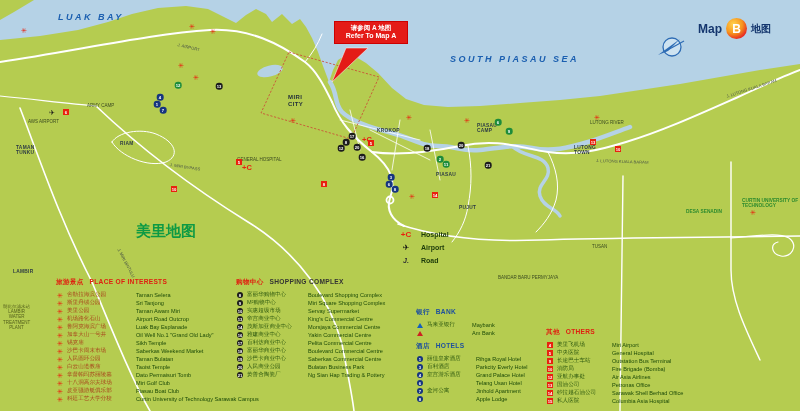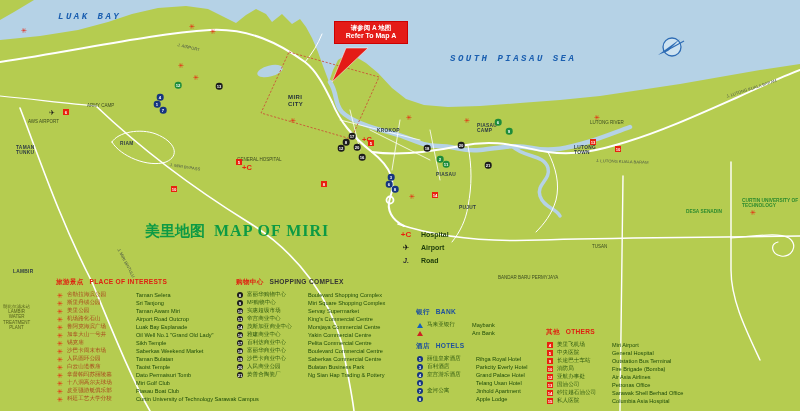--- a/index.html
+++ b/index.html
@@ -3,42 +3,42 @@
 <meta charset="utf-8">
 <style>
   html,body{margin:0;padding:0;background:#e8e8e8;}
   #stage{position:relative;width:800px;height:411px;overflow:hidden;
          font-family:"Liberation Sans","DejaVu Sans",sans-serif;background:#b5d2e6;}
   #map-svg{position:absolute;left:0;top:0;}
   .layer{position:absolute;left:0;top:0;width:800px;height:411px;pointer-events:none;}
 
   
   .map-label{position:absolute;white-space:pre-line;line-height:1.1;transform-origin:0 0;}
-  .sea{font-size:9px;font-weight:bold;font-style:italic;color:#1b5fb0;letter-spacing:2.5px;font-family:Liberation Mono, monospace;}
+  .sea{font-size:9px;font-weight:bold;font-style:italic;color:#1b5fb0;letter-spacing:2.5px;}
   .town{font-size:6px;font-weight:bold;color:#23303a;letter-spacing:.4px;}
   .town-sm{font-size:4.8px;font-weight:bold;color:#2c3a44;letter-spacing:.3px;}
   .town-green{font-size:4.8px;font-weight:bold;color:#2e8b2e;}
   .tiny{font-size:4.5px;color:#3a4a20;}
   .road-lbl{font-size:4.2px;color:#4a5545;}
   .wtp{font-size:4.5px;color:#54601c;text-align:center;line-height:1.15;}
 
   
   .mk{position:absolute;transform:translate(-50%,-50%);display:flex;align-items:center;justify-content:center;}
   .mk-flower{color:#e8220e;font-size:7px;line-height:1;}
   .mk-shop,.mk-hotel,.mk-green{width:6.6px;height:6.6px;border-radius:50%;color:#fff;
       font-size:4.2px;font-weight:bold;}
   .mk-shop{background:#1c1c1c;}
   .mk-hotel{background:#16357f;}
   .mk-green{background:#1e8c3a;}
   .mk-other{width:6px;height:6px;background:#e8220e;color:#fff;font-size:4.2px;font-weight:bold;}
   .mk-hosp{color:#e8220e;font-size:7.5px;font-weight:bold;letter-spacing:0;}
   .mk-plane{color:#1c1c1c;font-size:7px;}
 
   
-  #title{position:absolute;left:145px;top:222px;display:flex;gap:9px;align-items:baseline;color:#0d9a44;}
+  #title{position:absolute;left:136px;top:222px;display:flex;gap:9px;align-items:baseline;color:#0d9a44;}
   #title .t-zh{font-size:15px;font-weight:bold;}
   #title .t-en{font-size:16px;font-weight:bold;font-family:"Liberation Serif","DejaVu Serif",serif;letter-spacing:1px;}
 
   
   #symbols{position:absolute;left:398px;top:228px;}
   #symbols .srow{display:flex;align-items:center;gap:7px;height:13px;}
   .sym{width:16px;text-align:center;font-weight:bold;}
   .sym-hosp{color:#e8220e;font-size:8px;}
   .sym-plane{color:#111;font-size:8px;}
   .sym-road{color:#333;font-size:7px;font-style:italic;}
@@ -201,24 +201,28 @@
       <span class="mk mk-hosp" style="left: 247px; top: 167px;">+C</span>
       <span class="mk mk-hosp" style="left: 367px; top: 139px;">+C</span>
       <span class="mk mk-plane" style="left: 52px; top: 113px;">✈</span>
     </div>
 
   <div id="callout">
     <div class="c-zh">请参阅 A 地图</div>
     <div class="c-en">Refer To Map A</div>
   </div>
 
+  <div id="badge">
+    <span class="b-word">Map</span>
+    <span class="b-circle">B</span>
+    <span class="b-zh">地图</span>
+  </div>
 
   <div id="title">
     <span class="t-zh">美里地图</span>
-    <span class="t-en">MAP OF MIRI</span>
   </div>
 
   <div id="symbols" class="panel">
 
   <div class="srow">
         <span class="sym sym-hosp">+C</span>
         <span class="slab">Hospital</span>
       </div>
       <div class="srow">
         <span class="sym sym-plane">✈</span>

